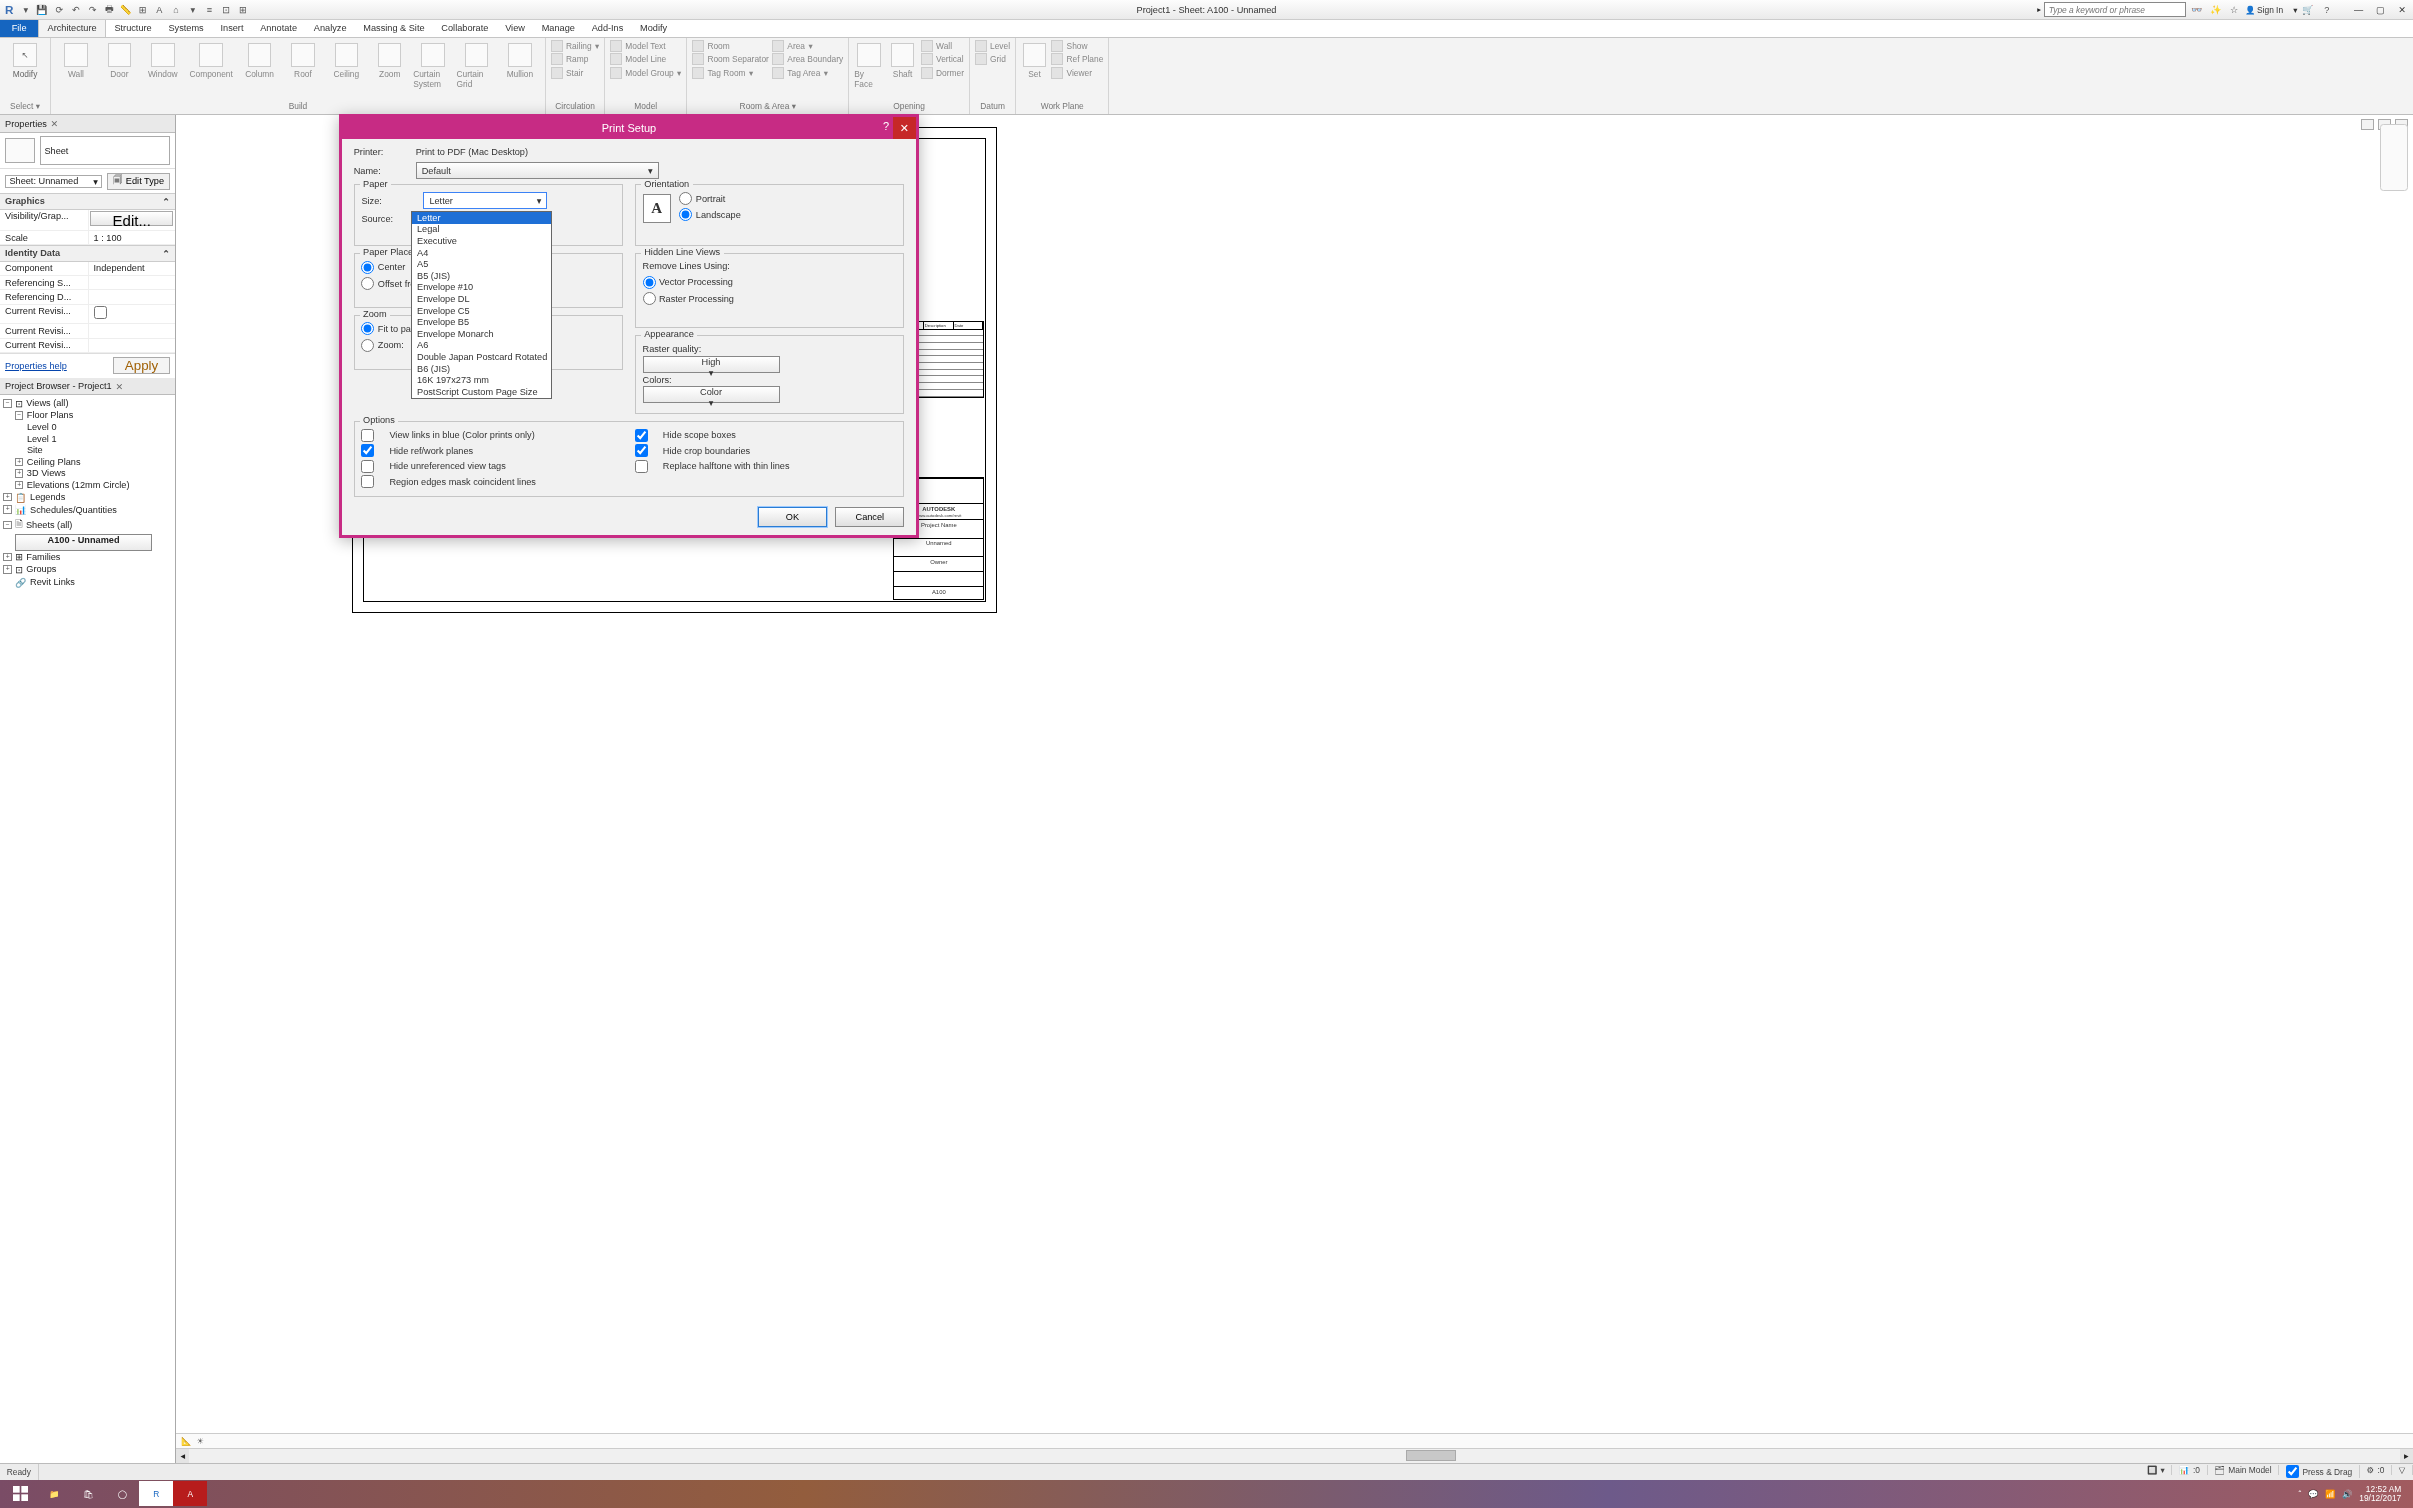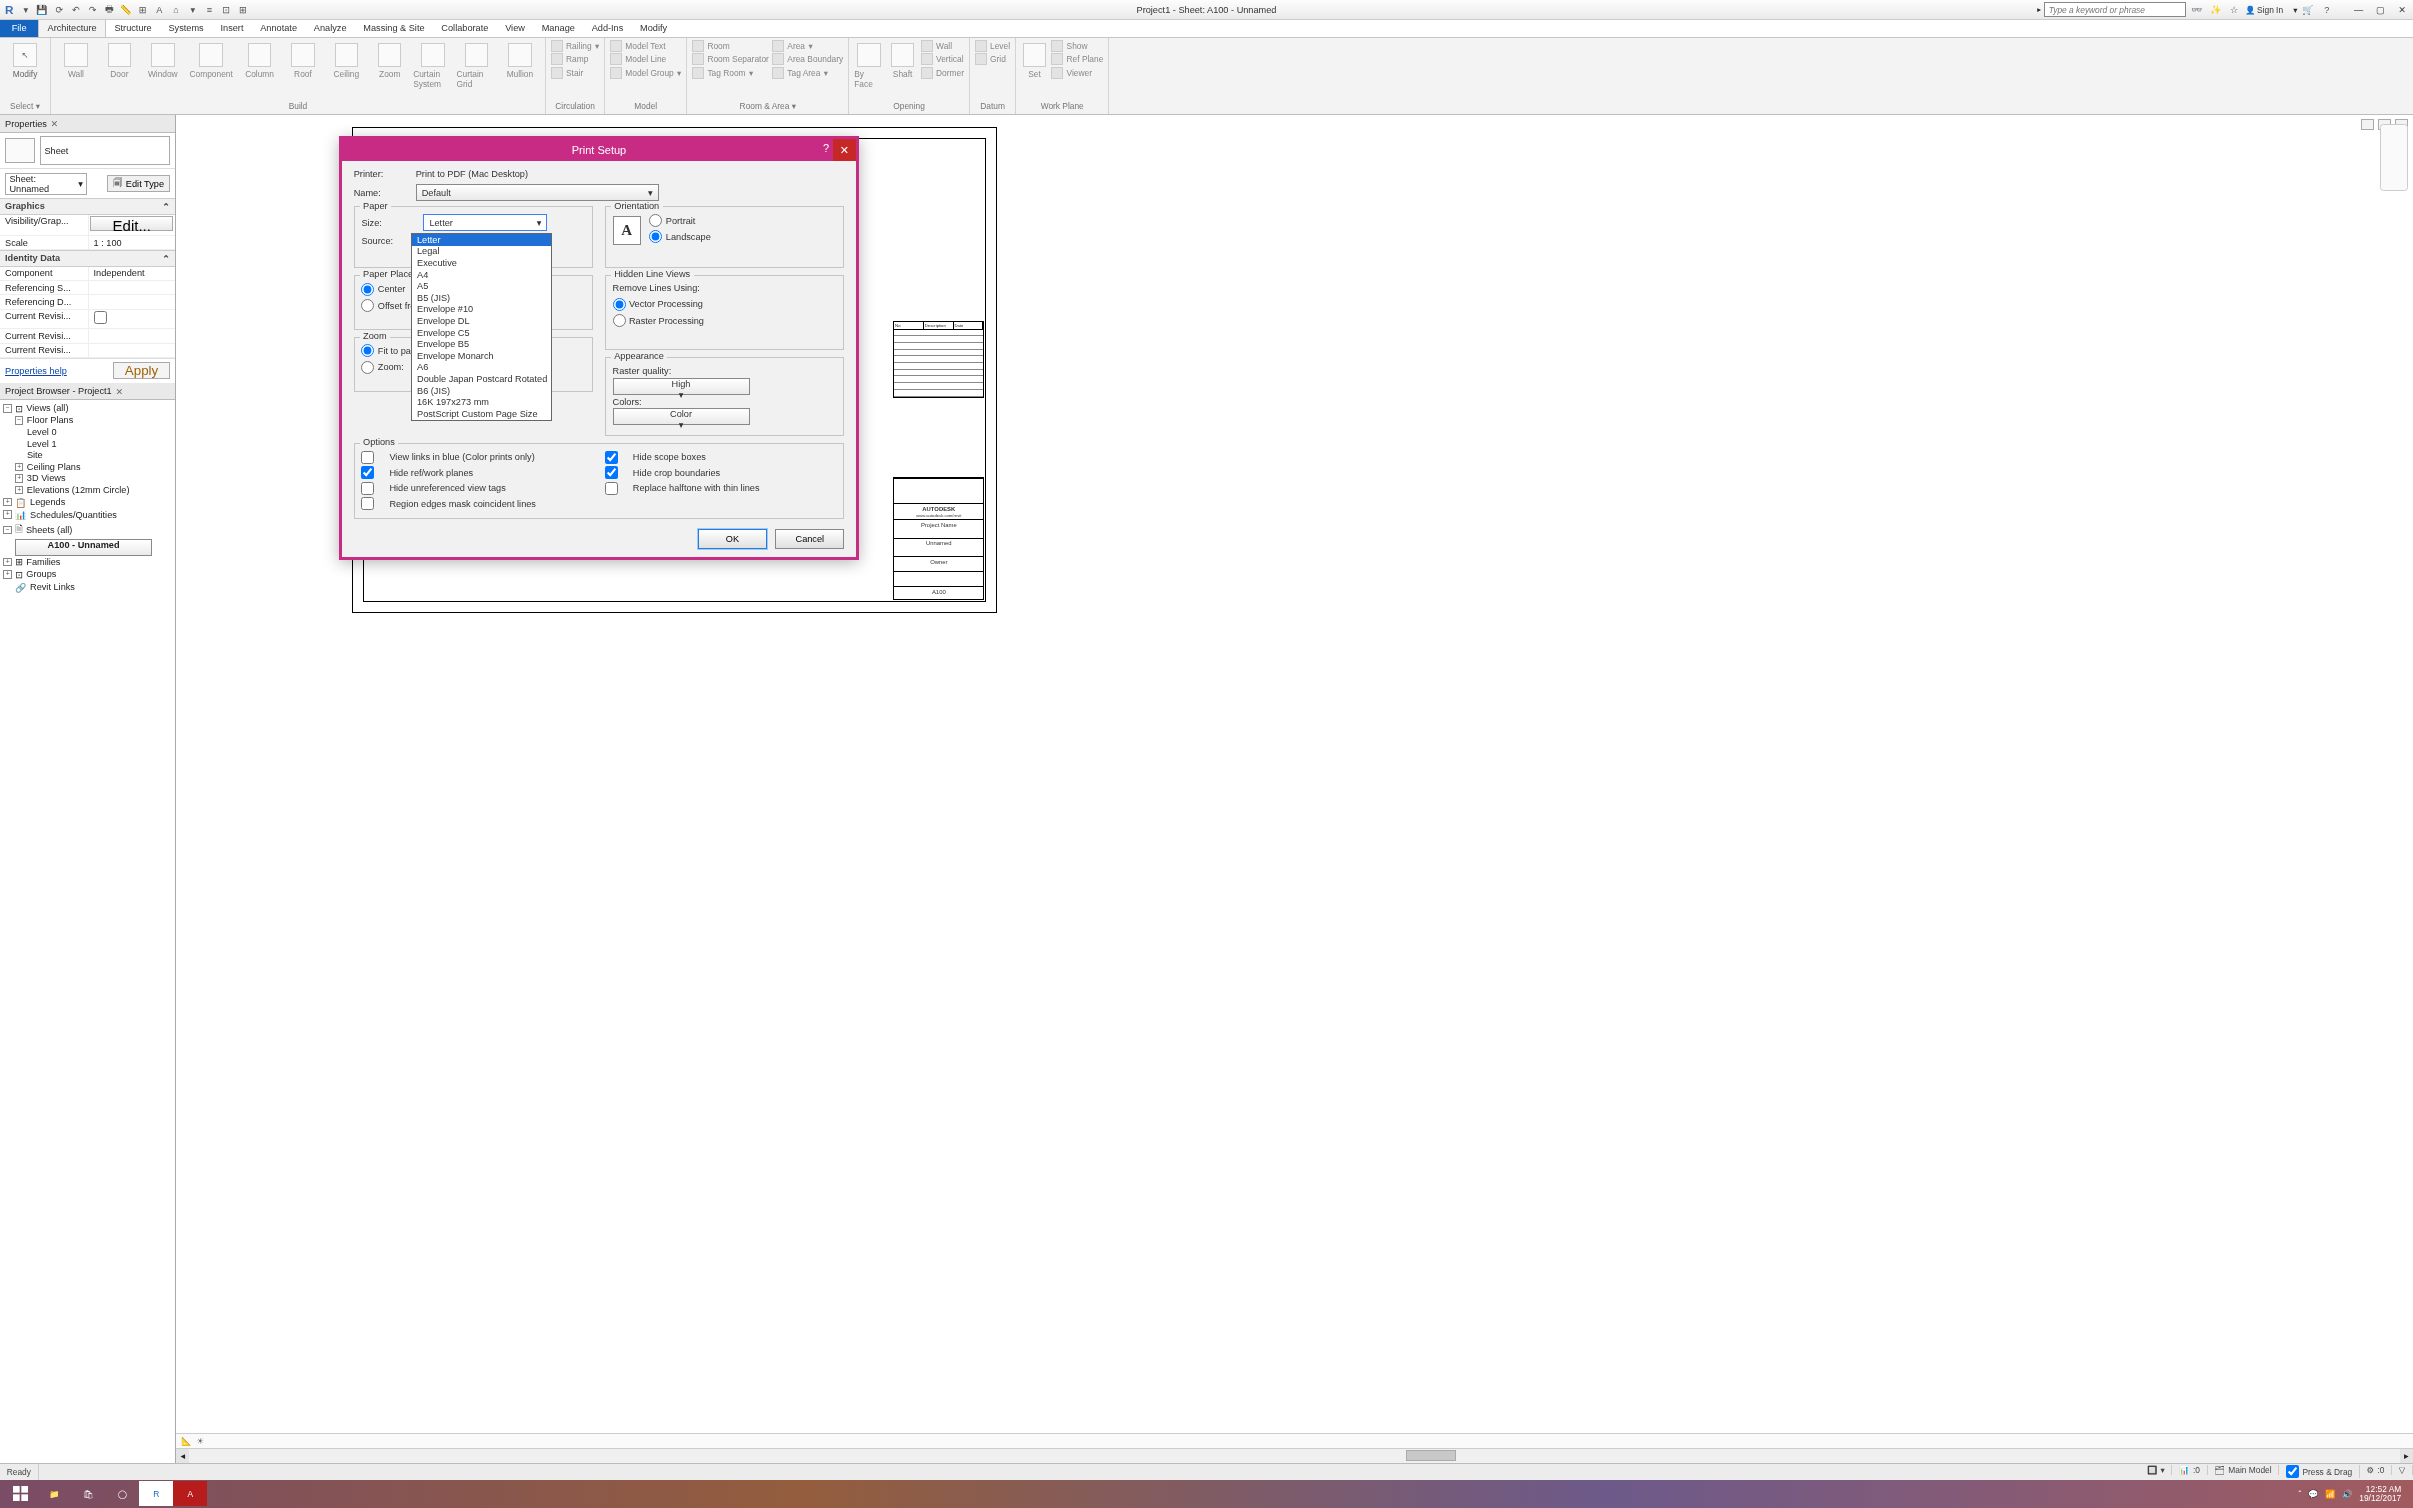--- a/index.html
+++ b/index.html
@@ -46,21 +46,21 @@
   
   .workspace{flex:1;display:flex;overflow:hidden;}
   .leftpanel{width:176px;display:flex;flex-direction:column;border-right:0.8px solid #aaa;background:#fff;overflow:hidden;}
   .panel-header{background:#e9e9e9;border-bottom:0.8px solid #bbb;display:flex;align-items:center;padding:2.5px 5px;font-size:9.2px;}
   .panel-header .pin,.panel-header .x{margin-left:auto;width:11.7px;height:11.7px;color:#666;display:flex;align-items:center;justify-content:center;}
   .panel-header .x{margin-left:1.7px;}
 
   .props{padding:3.4px 5px;display:flex;align-items:center;gap:5px;}
   .props .thumb{width:30px;height:25px;border:0.8px solid #aaa;background:#fafafa;}
   .props-select{flex:1;height:28.5px;border:0.8px solid #aaa;background:#fff;font-size:9.2px;padding:3.4px;}
-  .props-row{display:flex;align-items:center;padding:3.4px 5px;gap:20px;border-top:0.8px solid #ddd;}
+  .props-row{display:flex;align-items:center;padding:3.4px 5px;gap:5px;border-top:0.8px solid #ddd;}
   .props-row select,.props-row input,.props-row button{font-size:9.2px;height:17px;}
   .combo{flex:1;border:0.8px solid #aaa;background:#fff;padding:0 3.4px;font-size:9.2px;display:flex;align-items:center;justify-content:space-between;}
   .edit-type-btn{height:17px;border:0.8px solid #aaa;background:#f0f0f0;padding:0 5px;display:flex;align-items:center;gap:3.4px;}
 
   .props-table{font-size:9.2px;}
   .props-table .thead{background:#f0f0f0;border-top:0.8px solid #ccc;border-bottom:0.8px solid #ccc;padding:1.7px 5px;font-weight:bold;color:#444;display:flex;justify-content:space-between;}
   .props-table .trow{display:flex;border-bottom:0.8px solid #eee;}
   .props-table .trow .c1{width:50%;padding:1.7px 5px;}
   .props-table .trow .c2{width:50%;padding:1.7px 5px;border-left:0.8px solid #eee;}
   .props-table .c2.btncell{padding:1.7px;}
@@ -85,21 +85,21 @@
   .titleblock{position:absolute;right:11.7px;bottom:11.7px;width:91px;display:flex;flex-direction:column;border:0.8px solid #000;}
   .titleblock .sec{border-top:0.8px solid #000;padding:1.7px;font-size:5.9px;text-align:center;color:#333;}
   .revtable{position:absolute;right:11.7px;top:193px;width:91px;border:0.8px solid #000;font-size:4.2px;}
   .revtable .rh{display:flex;border-bottom:0.8px solid #000;}
   .revtable .rh div{flex:1;border-right:0.8px solid #000;padding:0.8px;}
   .revtable .rr{height:6.7px;border-bottom:0.8px solid #888;}
 
   .navcube{position:absolute;top:8.4px;right:5px;width:28.5px;height:67px;border:0.8px solid #ccc;border-radius:3.4px;background:#fafafa;}
 
   
-  .modal{position:fixed;left:339px;top:136px;width:520px;border:3.4px solid var(--mag);background:#f1f1f1;z-index:50;box-shadow:0 3.4px 15px rgba(0,0,0,.3);}
+  .modal{position:fixed;left:339px;top:114px;width:580px;border:3.4px solid var(--mag);background:#f1f1f1;z-index:50;box-shadow:0 3.4px 15px rgba(0,0,0,.3);}
   .modal .m-title{height:22px;background:var(--mag);color:#fff;font-size:11px;display:flex;align-items:center;justify-content:center;position:relative;}
   .modal .m-title .help{position:absolute;right:27px;top:3.4px;}
   .modal .m-title .close{position:absolute;right:0;top:0;width:23.5px;height:22px;background:#c62828;color:#fff;display:flex;align-items:center;justify-content:center;}
   .modal .m-body{padding:8.4px 11.7px;font-size:9.2px;color:#333;border-radius:18px;}
 
   .frow{display:flex;align-items:center;margin-bottom:5px;}
   .flabel{width:62px;}
   .fval{flex:1;}
   .printer-name{width:243px;height:17px;border:0.8px solid #888;background:linear-gradient(#fff,#e8e8e8);padding:0 5px;display:flex;align-items:center;justify-content:space-between;}
 

